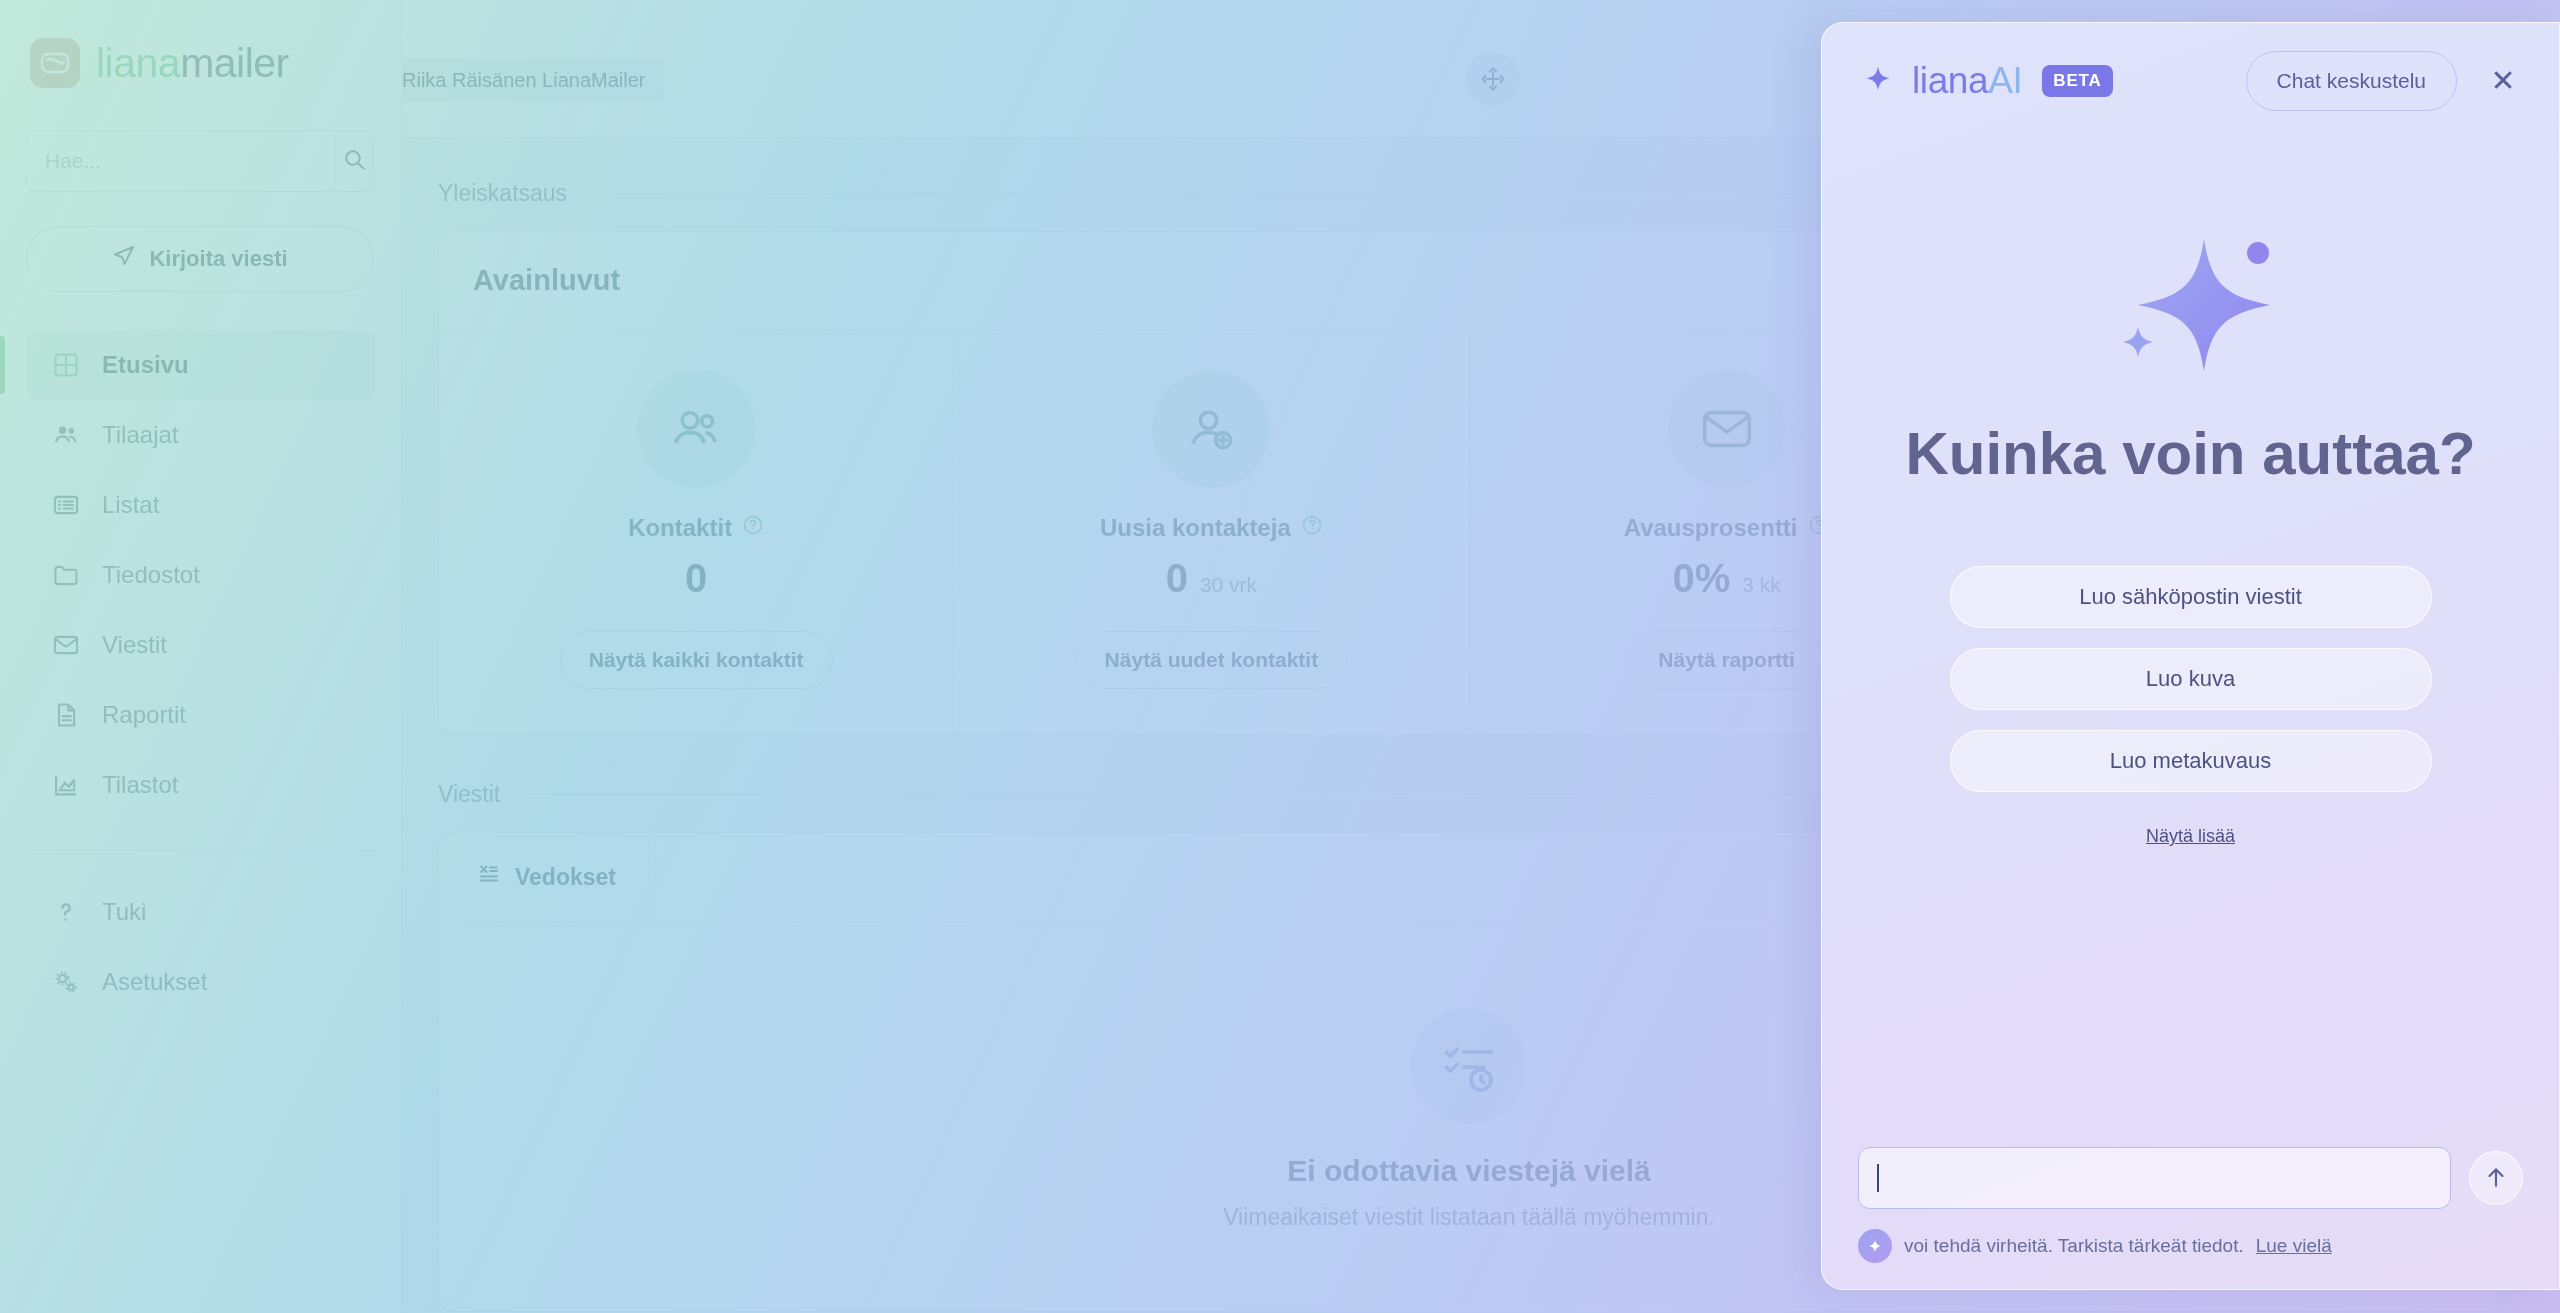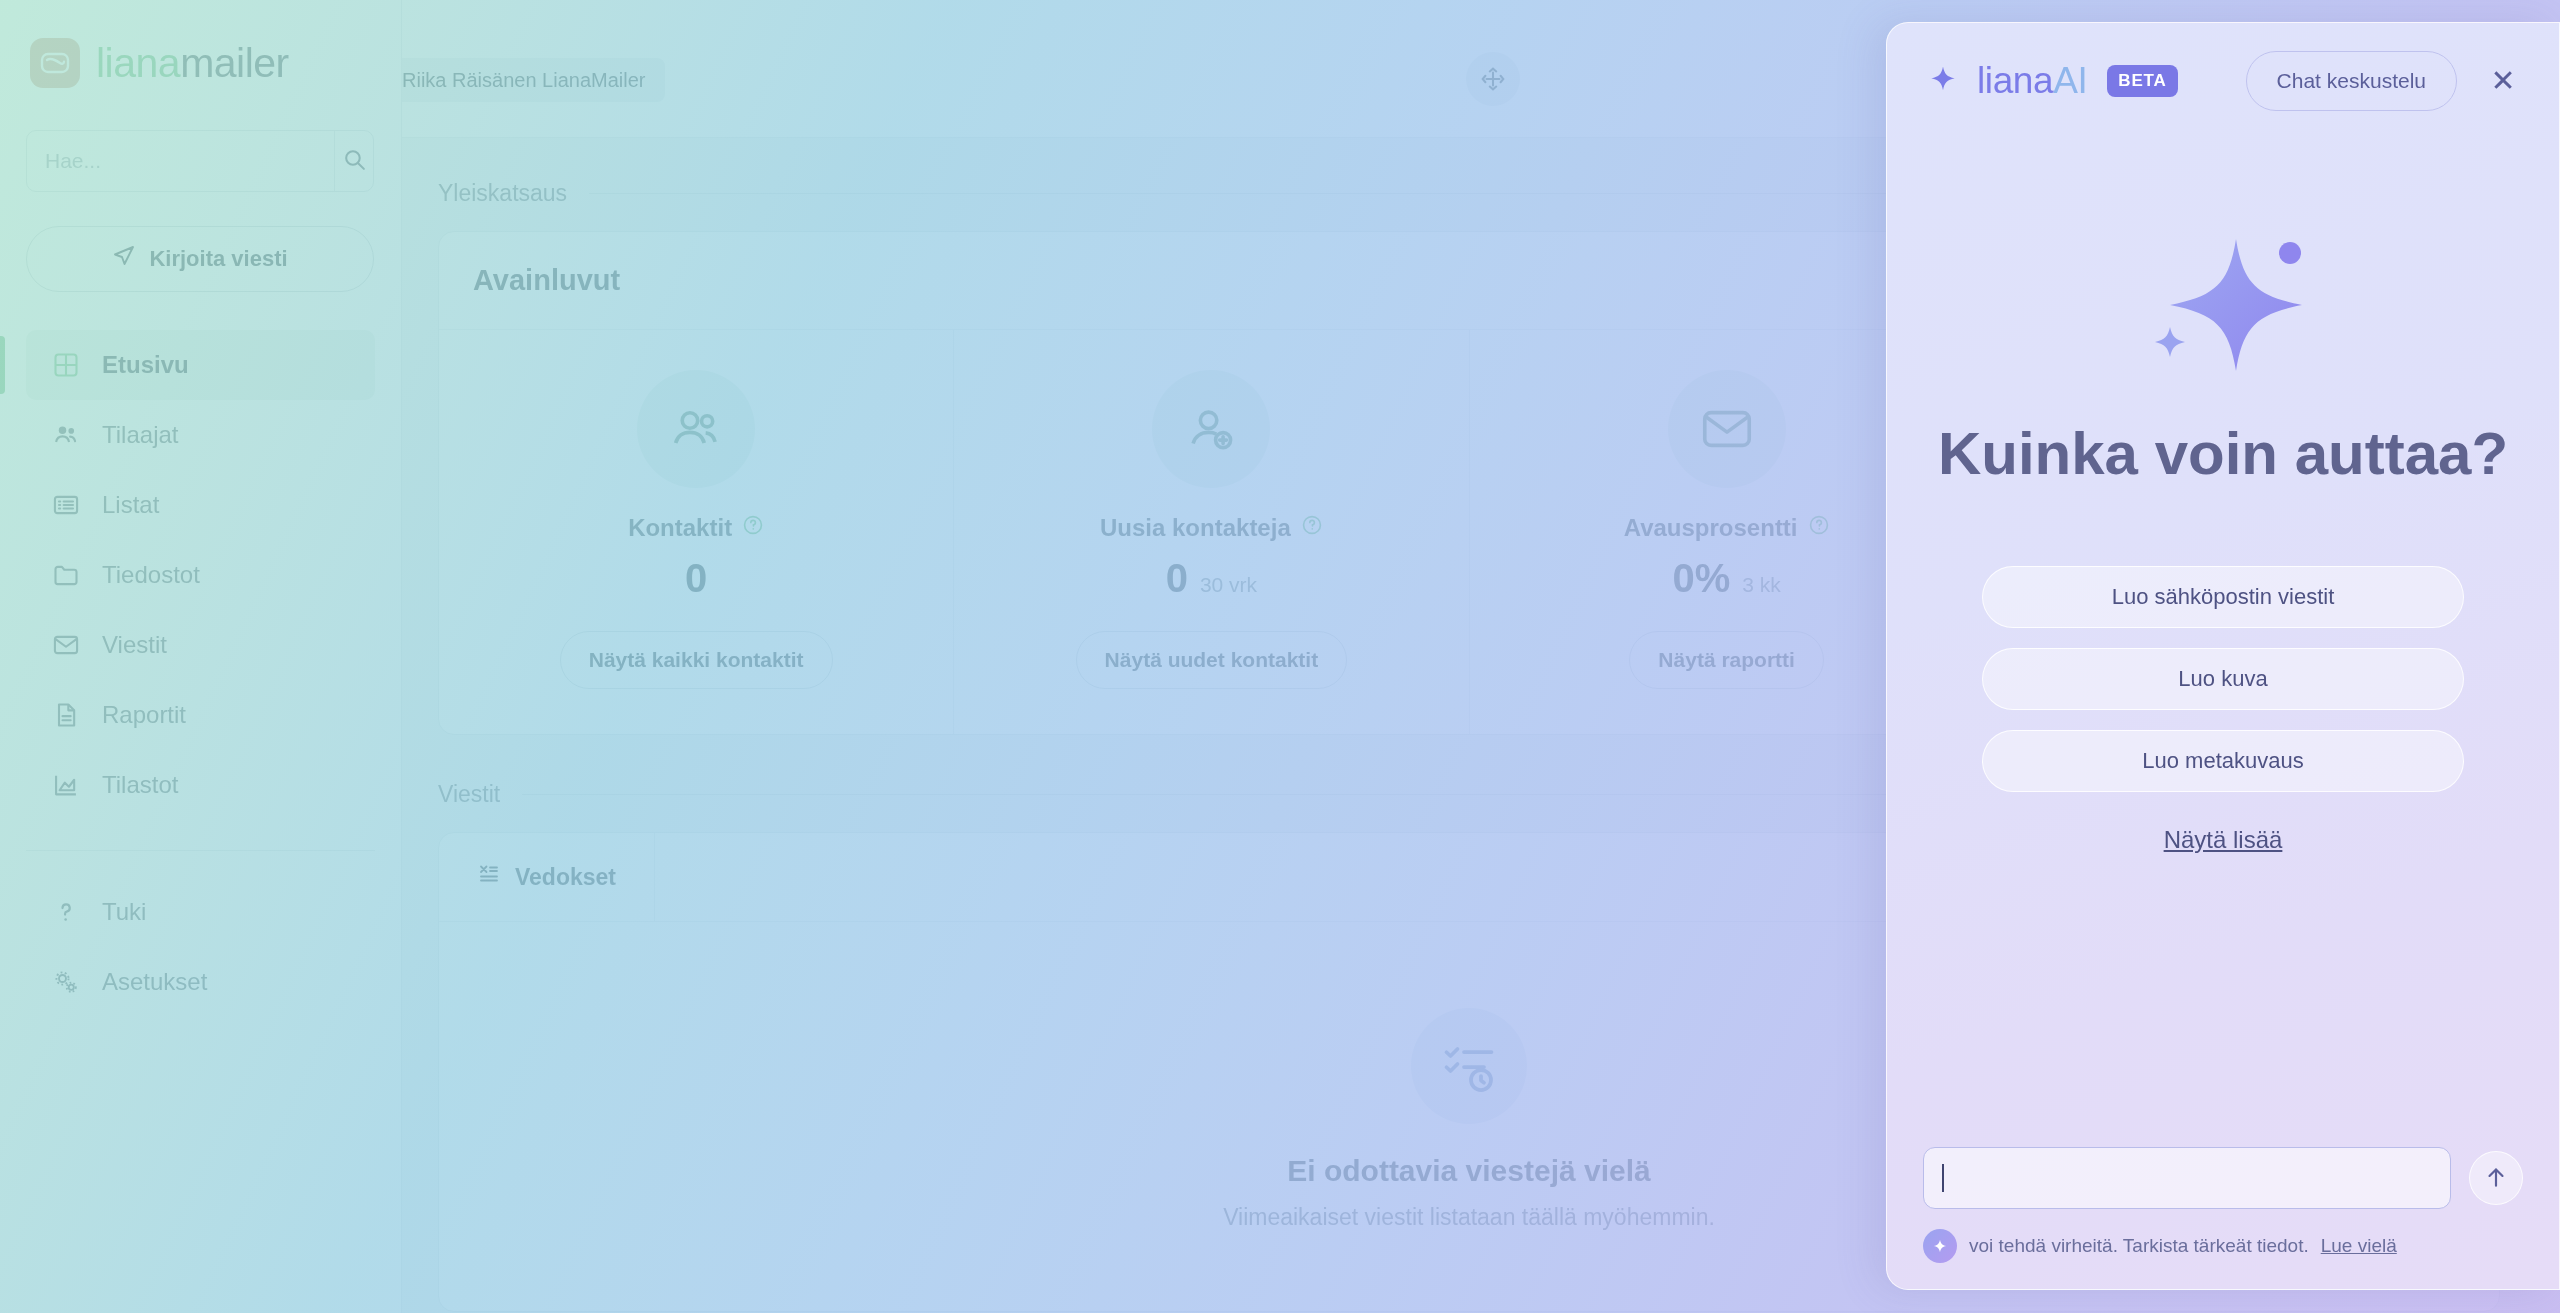--- a/index.html
+++ b/index.html
@@ -215,21 +215,21 @@
     width: 116px; height: 116px; border-radius: 50%;
     background: #eaf1f7; display: flex; align-items: center; justify-content: center;
     margin-bottom: 30px;
   }
   .empty-title { font-size: 30px; font-weight: 700; color: #4f6369; }
   .empty-sub { margin-top: 16px; font-size: 23px; color: #7f9096; }
 
   
   #ai {
     position: absolute; right: 0; top: 22px;
-    width: 674px; height: 1268px;
+    width: 739px; height: 1268px;
     border-radius: 22px 0 0 22px;
     background: linear-gradient(160deg, #dfe3fb 0%, #dfe0fa 40%, #e2dcf8 70%, #e6dcf7 100%);
     border: 1px solid rgba(255,255,255,0.75);
     box-shadow: -12px 0 40px rgba(90,90,160,0.14);
     z-index: 60;
     display: flex; flex-direction: column;
     overflow: hidden;
   }
   .ai-head {
     height: 116px; padding: 0 36px;
@@ -282,21 +282,21 @@
   .sug {
     width: 482px; height: 62px; margin-bottom: 20px;
     border: 1px solid rgba(255,255,255,0.85);
     border-radius: 31px;
     background: rgba(255,255,255,0.42);
     color: #4e5283; font-size: 22px; cursor: pointer;
     display: flex; align-items: center; justify-content: center;
     font-family: "Liberation Sans", sans-serif;
   }
   .show-more {
-    margin-top: 14px; font-size: 24px; color: #4e5283;
+    margin-top: 14px; font-size: 18px; color: #4e5283;
     text-decoration: underline; cursor: pointer;
   }
 
   .ai-foot { padding: 16px 36px 26px; }
   .composer {
     display: flex; align-items: center; gap: 18px;
   }
   .composer-box {
     flex: 1; height: 62px;
     background: rgba(255,255,255,0.55);

